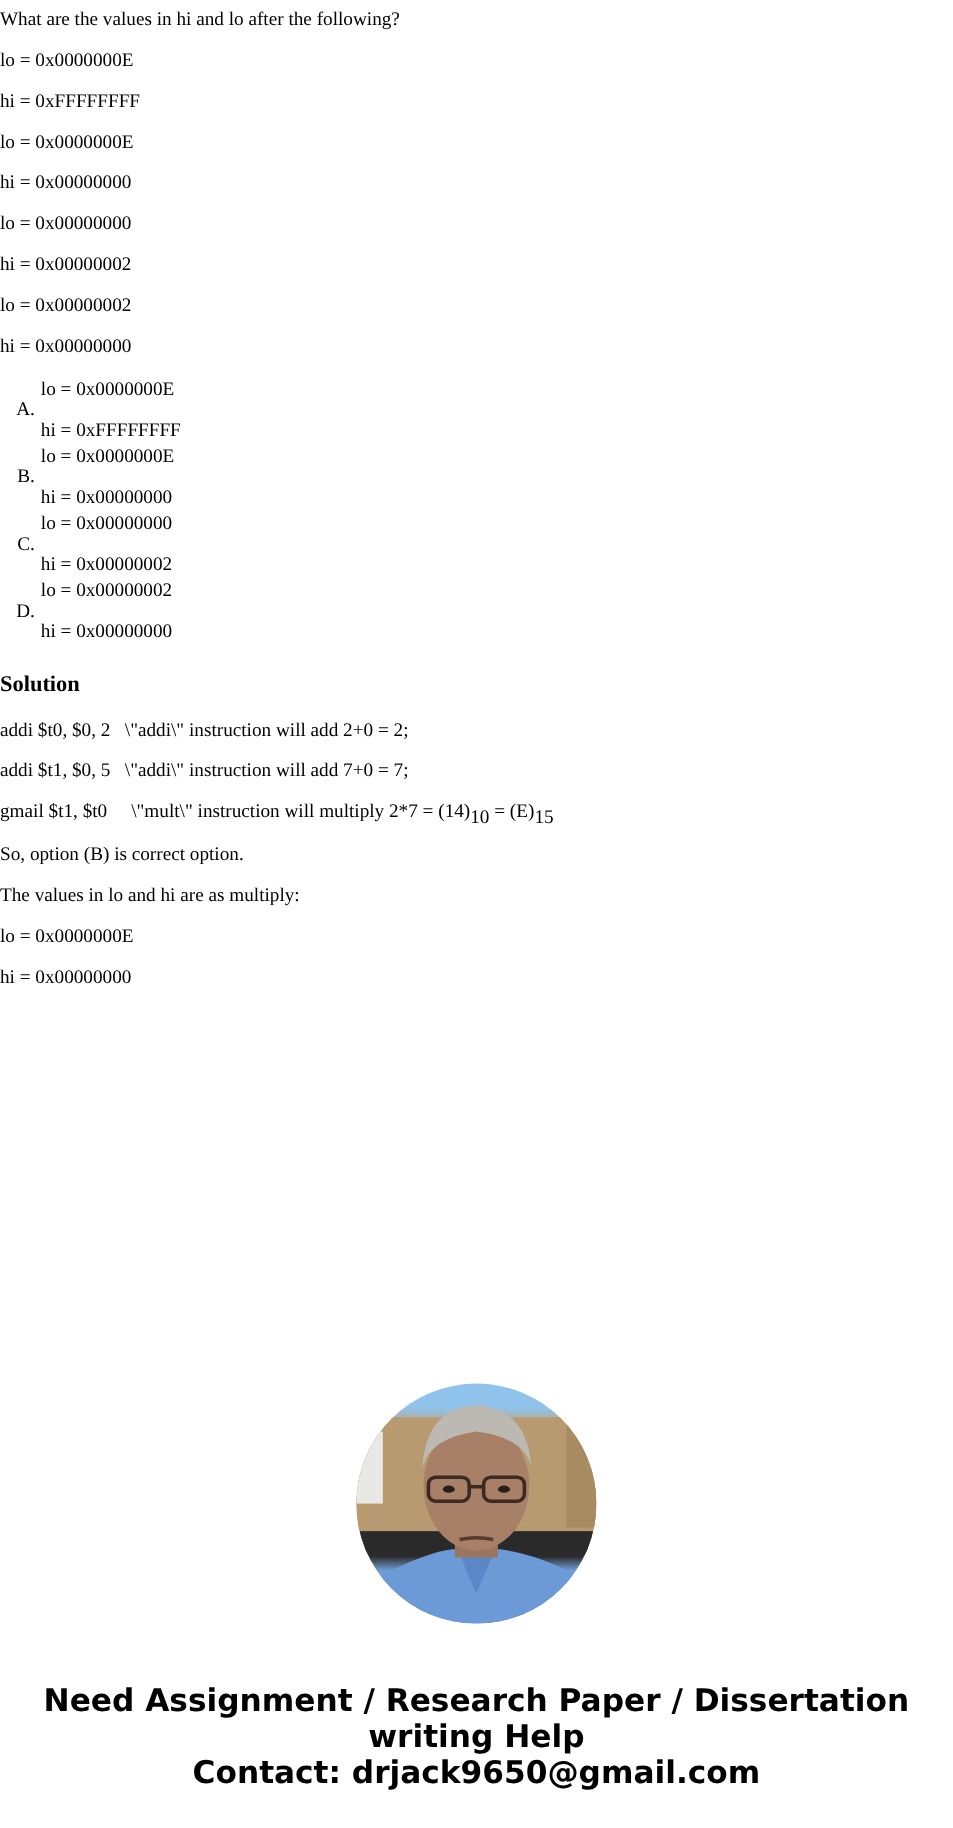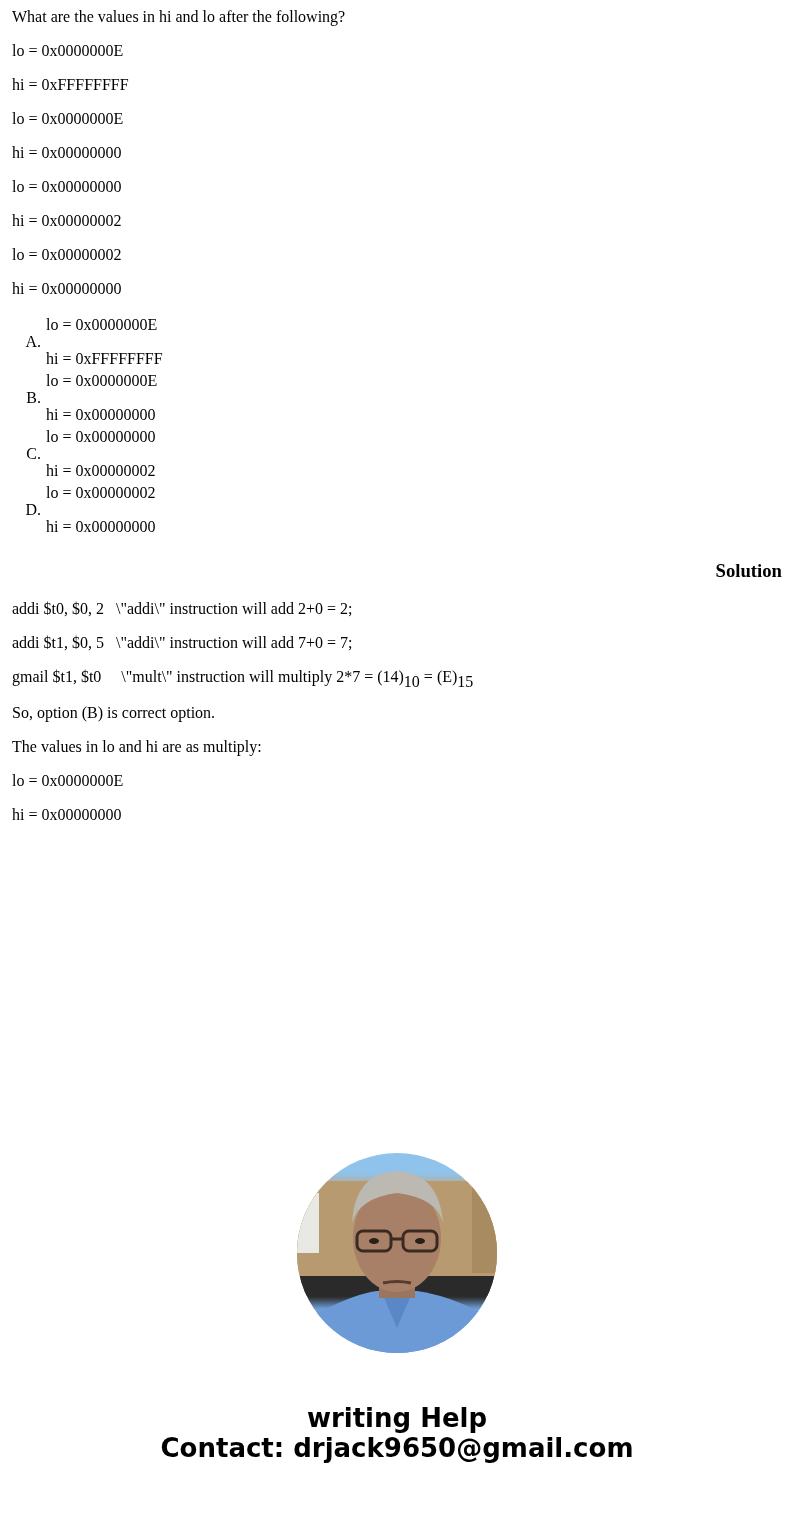--- a/index.html
+++ b/index.html
@@ -4,21 +4,21 @@
   <style>
     html, body { margin: 0; padding: 0; background: #ffffff; }
     body {
       width: 794px;
       min-height: 1523px;
       position: relative;
       font-family: "Liberation Serif", "DejaVu Serif", serif;
       font-size: 16px;
       color: #000000;
     }
-    .content { padding: 0 12px; }
+    .content { padding: 0 0; }
     .p { margin: 0; line-height: 18px; }
     .q-title { padding-top: 8px; }
     .stmt { margin-top: 16px; }
     ol.options {
       list-style: none;
       margin: 16px 0 0 0;
       padding: 0;
     }
     ol.options li {
       display: flex;
@@ -37,21 +37,20 @@
       flex-direction: column;
       justify-content: space-between;
       height: 52px;
       padding-left: 5px;
     }
     h3.solution-heading {
       font-size: 18.7px;
       font-weight: bold;
       margin: 22px 0 0 0;
       line-height: 22px;
-      text-align: right;
     }
     .sol-line { margin-top: 16px; line-height: 18px; white-space: pre; }
     .sol-line.first { margin-top: 18px; }
     sub { font-size: 16px; vertical-align: -5px; line-height: 0; }
     .after { margin-top: 18px; }
     .avatar-wrap {
       position: absolute;
       left: 297px;
       top: 1153px;
       width: 200px;
@@ -159,15 +158,16 @@
     <line x1="94" y1="86" x2="106" y2="86" stroke="#3a2a22" stroke-width="3"></line>
 
     <ellipse cx="77" cy="88" rx="5" ry="3" fill="#2a1e18"></ellipse>
     <ellipse cx="123" cy="88" rx="5" ry="3" fill="#2a1e18"></ellipse>
 
     <path d="M86 130 Q100 127 114 130" stroke="#5a3a30" stroke-width="3" fill="none"></path>
   </svg>
 </div>
 
 <div class="footer">
+  <div>Need Assignment / Research Paper / Dissertation</div>
   <div>writing Help</div>
   <div>Contact: drjack9650@gmail.com</div>
 </div>
 
 </body></html>

